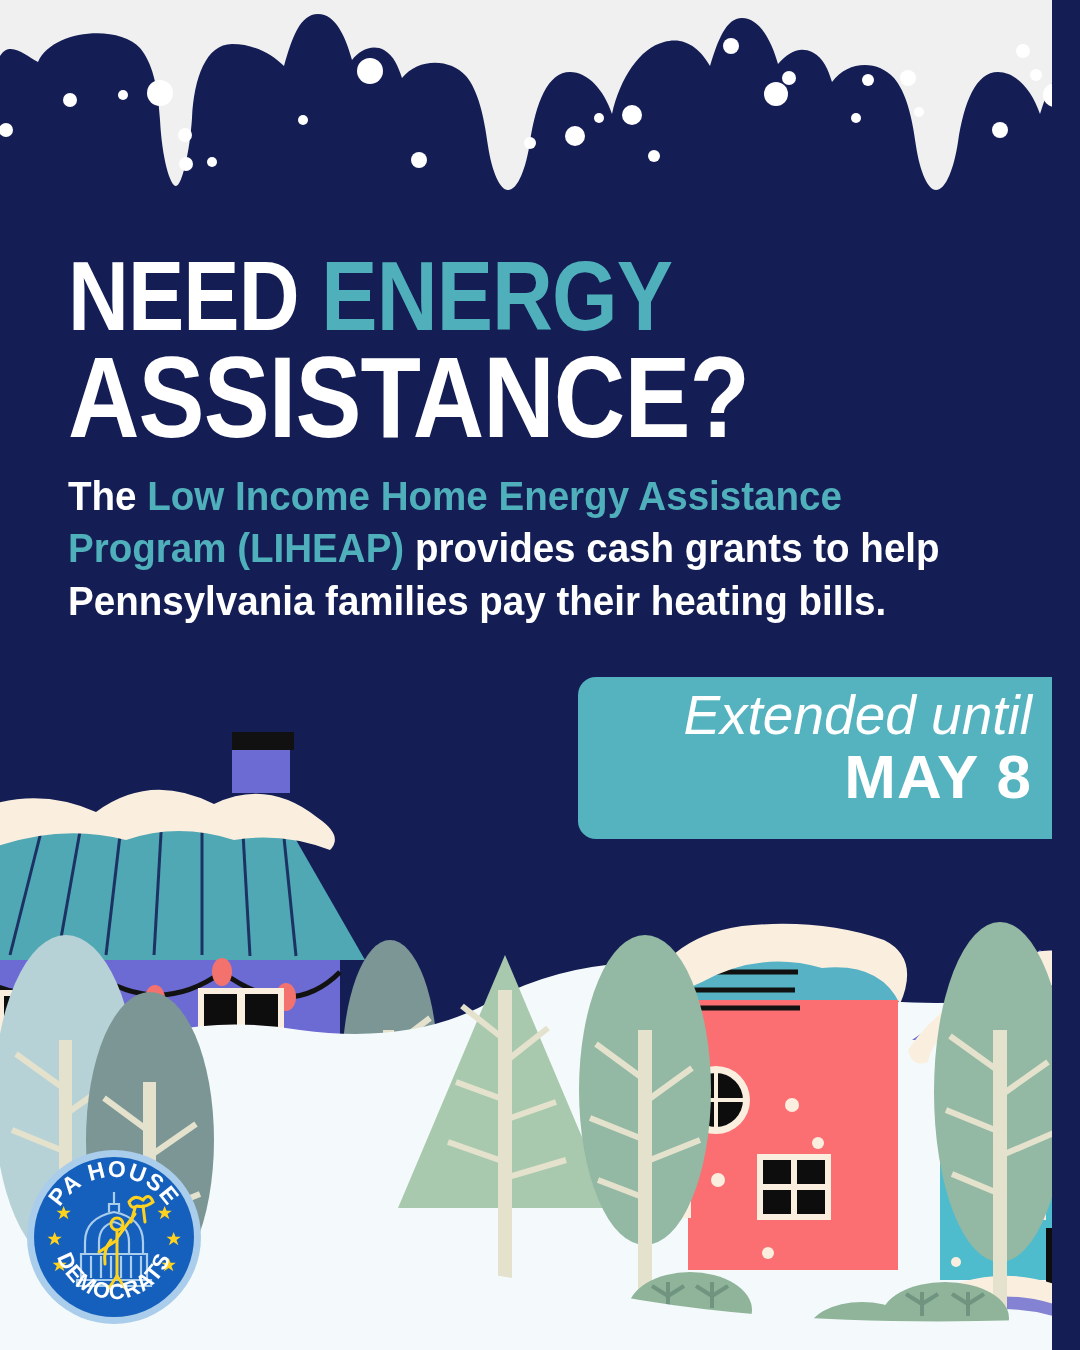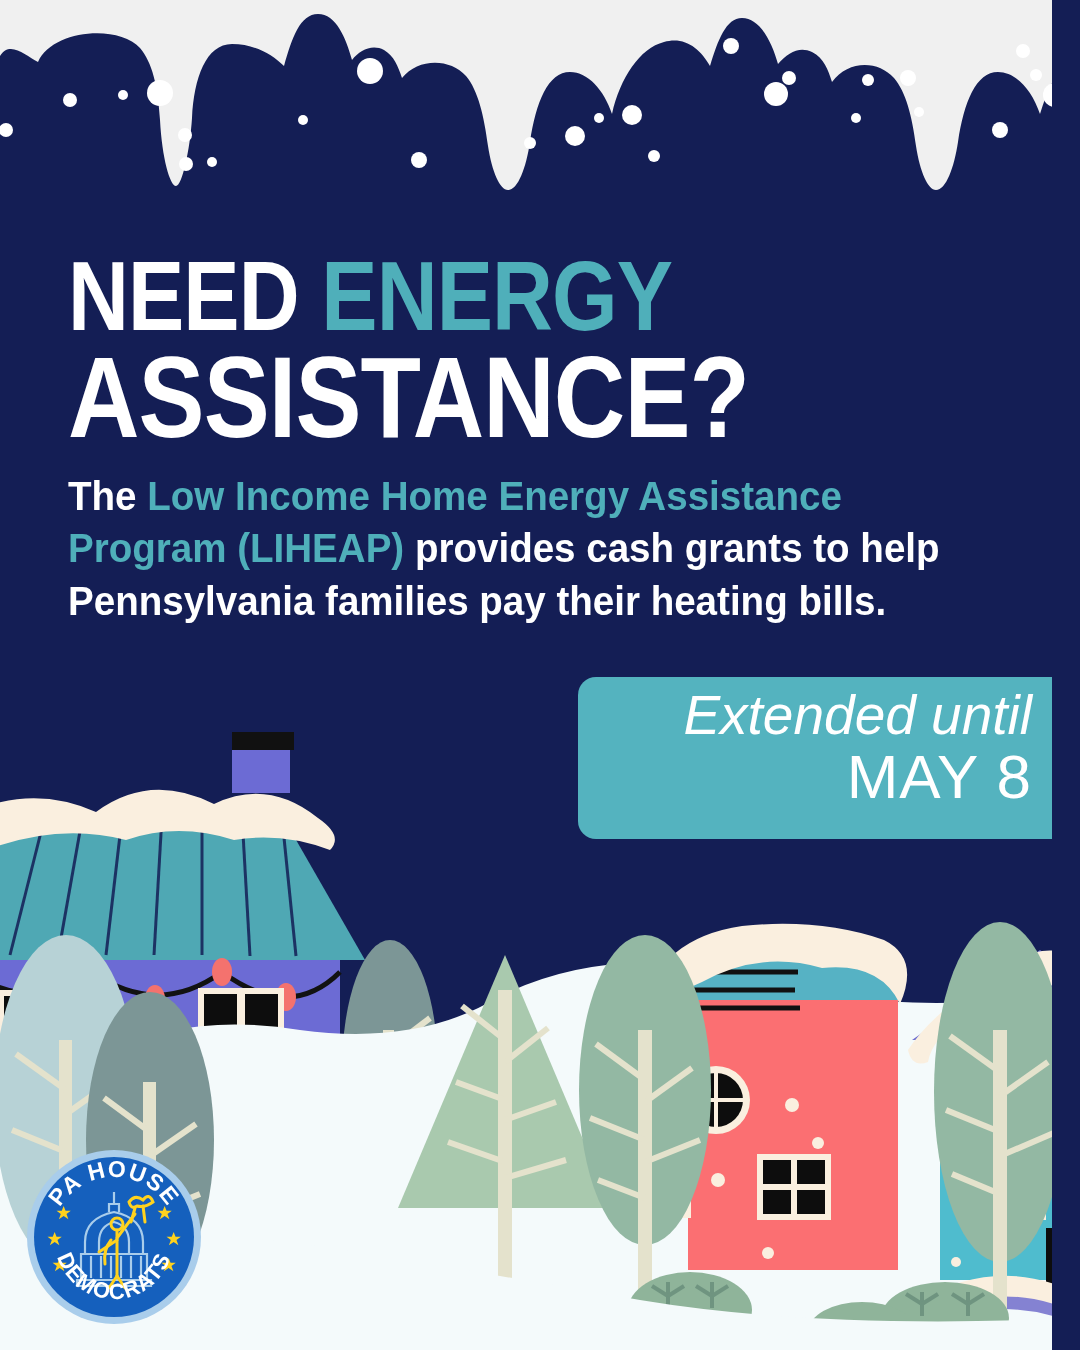--- a/index.html
+++ b/index.html
@@ -47,21 +47,21 @@
     position:absolute;left:578px;top:677px;width:520px;height:162px;
     background:#54B3BF;
     border-radius:18px 0 0 18px;
     z-index:8;
     box-sizing:border-box;
     padding:10px 66px 0 0;
     text-align:right;
     color:#FFFFFF;
   }
   .banner .ln1{font-size:55px;line-height:1.04;font-weight:400;letter-spacing:0px;font-style:italic;}
-  .banner .ln2{font-size:62px;line-height:1.08;font-weight:400;letter-spacing:1px;}
+  .banner .ln2{font-size:62px;line-height:1.08;font-weight:700;letter-spacing:1px;}
 
   
   .logo{position:absolute;left:25px;top:1148px;width:178px;height:178px;z-index:20;}
 
   
   .scene{position:absolute;left:0;top:700px;width:1080px;height:650px;z-index:4;}
 </style>
 </head>
 <body>
 

